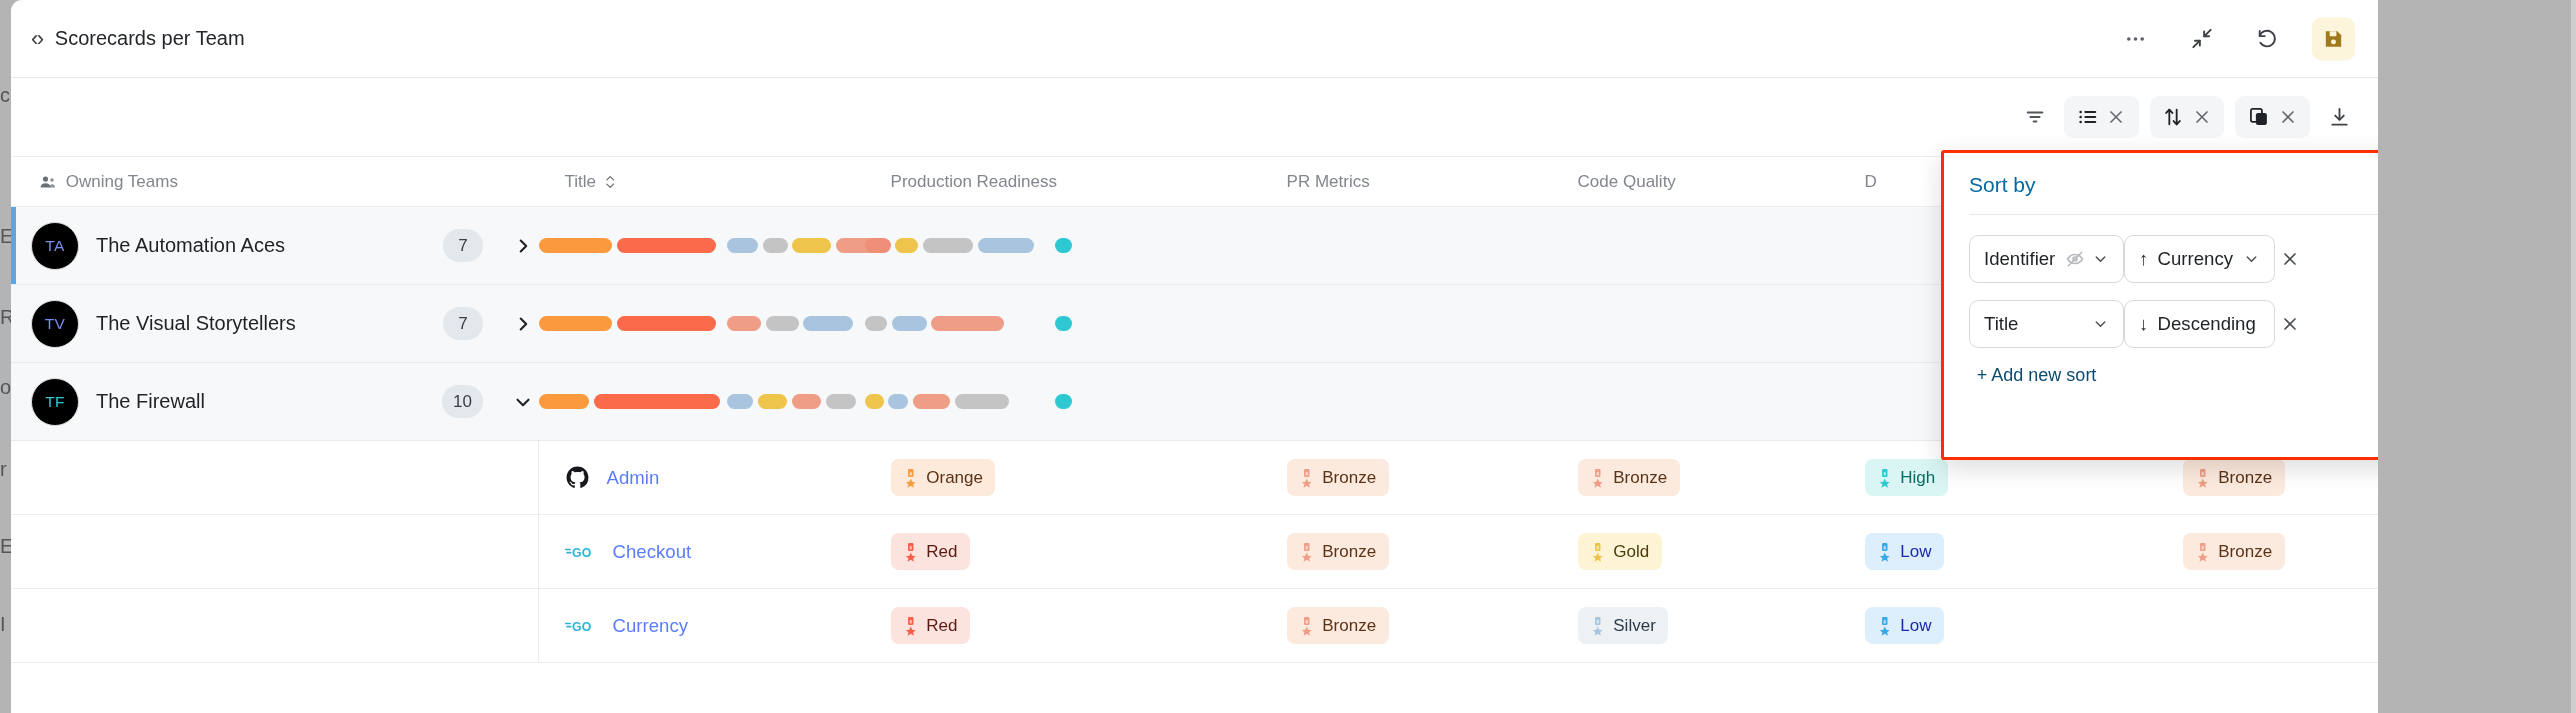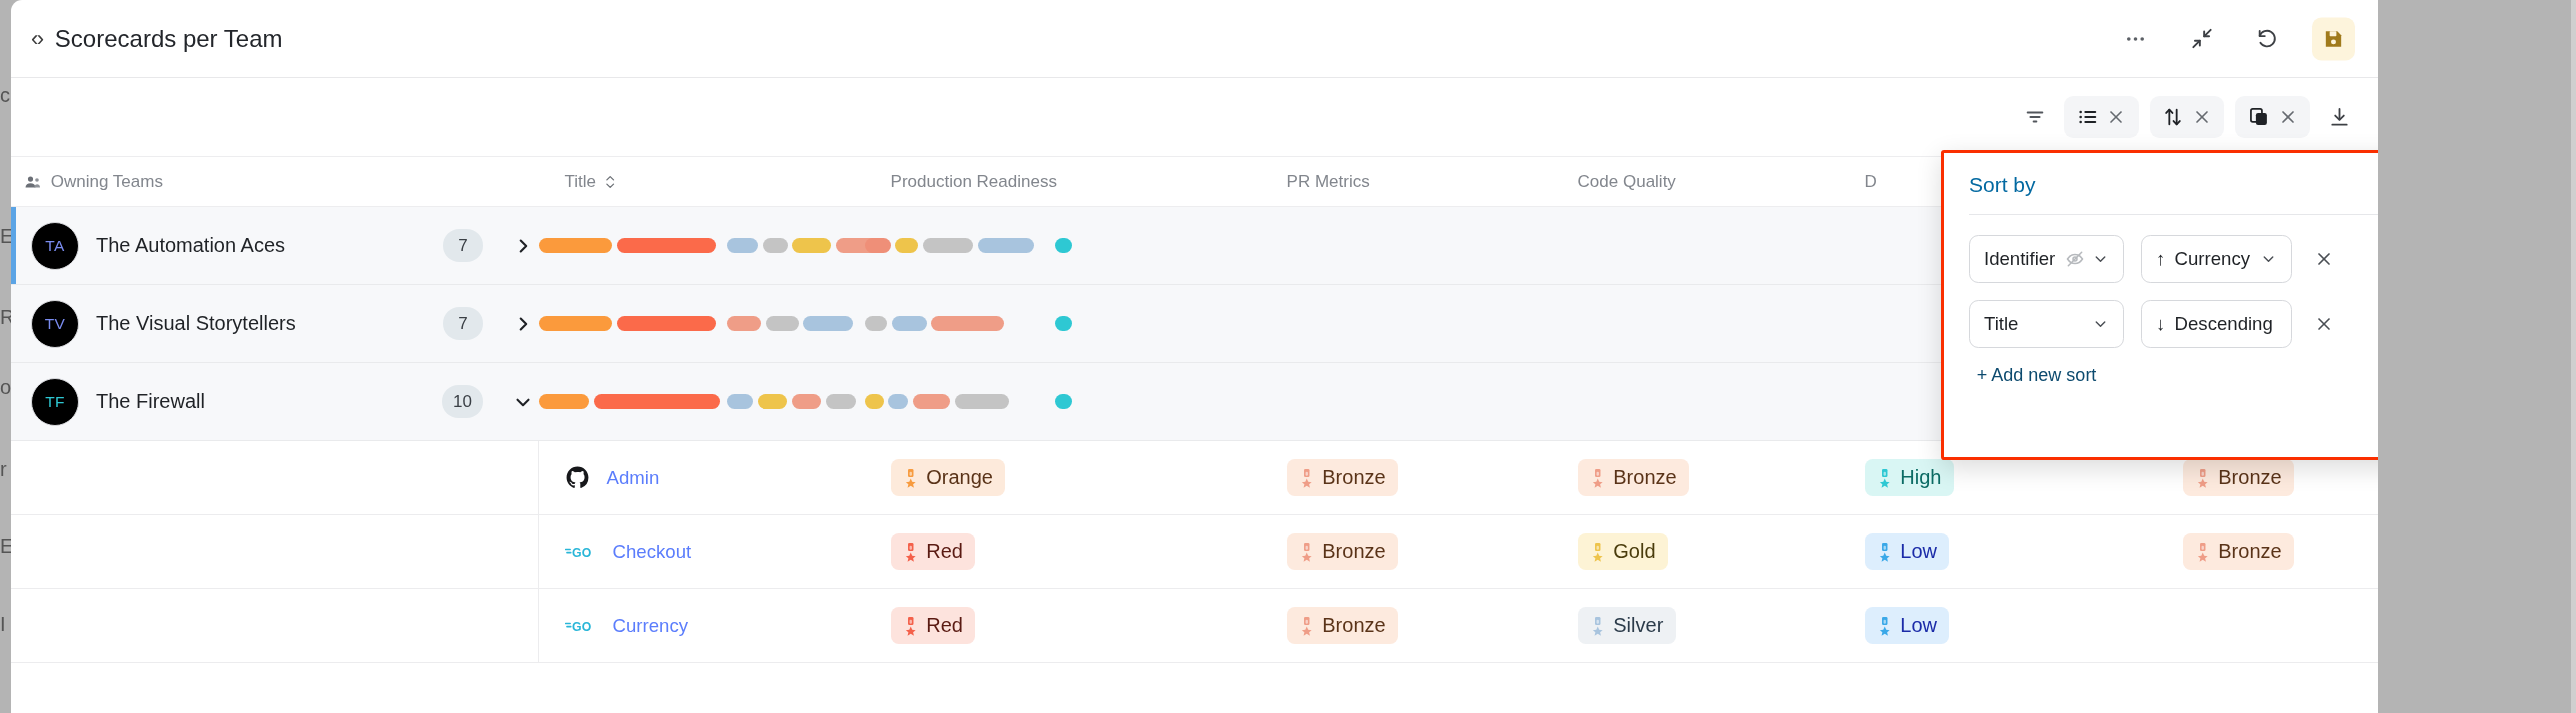--- a/index.html
+++ b/index.html
@@ -37,21 +37,21 @@
 
   
   #titlebar {
     position: relative;
     height: 78px;
     border-bottom: 0.8px solid #e8e8ea;
     display: flex; align-items: center;
   }
   .title-left { display: flex; align-items: center; gap: 12.4px; padding-left: 20px; }
   .code-icon { font-size: 22px; color: #3c3c3c; letter-spacing: -1.6px; font-weight: 500; }
-  #page-title { font-size: 24px; color: #23262b; font-weight: 400; }
+  #page-title { font-size: 20px; color: #23262b; font-weight: 400; }
 
   .title-right {
     position: absolute; right: 23px; top: 50%; transform: translateY(-50%);
     display: flex; align-items: center; gap: 23px;
   }
   .tb-btn {
     width: 43px; height: 43px; border-radius: 9.3px;
     display: flex; align-items: center; justify-content: center;
     cursor: pointer; background: transparent; border: none;
   }
@@ -101,21 +101,21 @@
     display: flex; align-items: center;
     height: 50px;
     border-bottom: 0.8px solid #ededef;
   }
   .th {
     font-size: 17px; color: #82868d; font-weight: 400;
     display: flex; align-items: center; gap: 7.8px;
     flex: 0 0 auto; padding-left: 0;
   }
 
-  .col-team  { width: 528px; padding-left: 12px; }
+  .col-team  { width: 528px; padding-left: 27px; }
   .col-title { width: 326px; padding-left: 25.6px; }
   .col-prod  { width: 396px; padding-left: 25.6px; }
   .col-prm   { width: 291px; padding-left: 25.6px; }
   .col-cq    { width: 287px; padding-left: 25.6px; }
   .col-dev   { width: 318px; padding-left: 25.6px; }
   .col-last  { width: 221px; padding-left: 25.6px; }
 
   
   .group-row {
     display: flex; align-items: center;
@@ -168,39 +168,39 @@
   }
   .cell { flex: 0 0 auto; display: flex; align-items: center; }
   .cell-team { width: 528px; border-right: 0.8px solid #ececee; height: 100%; }
   .cell-title { width: 326px; padding-left: 25.6px; gap: 17px; }
   .repo-link { font-size: 18.6px; color: #5b7dfc; cursor: pointer; }
   .cell-b { padding-left: 25.6px; }
 
   .badge {
     display: inline-flex; align-items: center; gap: 7.8px;
     height: 37px; border-radius: 7.8px; padding: 0 12.4px;
-    font-size: 20px; white-space: nowrap;
+    font-size: 17px; white-space: nowrap;
   }
   .medal { flex: 0 0 auto; display: flex; }
 
   
   #sort-popup {
     position: absolute;
     left: 1930px; top: 150px;
     width: 636px; height: 310px;
     background: #ffffff;
     border: 3.9px solid #fa2f00;
     border-radius: 3.1px;
     box-shadow: 0 7.8px 26px rgba(0,0,0,.14);
     z-index: 40;
   }
   #sort-popup-inner { padding: 20px 25px 0 25px; }
   #sort-title { font-size: 21px; color: #0369a1; margin-bottom: 17px; }
   #sort-divider { height: 0.8px; background: #e6e7ea; margin-bottom: 20px; }
-  .sort-row { display: flex; align-items: center; gap: 17px; margin-bottom: 17px; }
+  .sort-row { display: flex; align-items: center; margin-bottom: 17px; }
   .select {
     height: 48px; border: 0.8px solid #d6d8dc; border-radius: 9.3px;
     display: flex; align-items: center; padding: 0 14px; gap: 9.3px;
     background: #fff; cursor: pointer;
   }
   .select.field { width: 155px; }
   .select.dir { width: 151px; }
   .sel-label { font-size: 18.6px; color: #1f2226; flex: 1; }
   .sel-end { display: flex; align-items: center; gap: 7.8px; }
   .row-x { cursor: pointer; display: flex; padding: 4.7px; }

